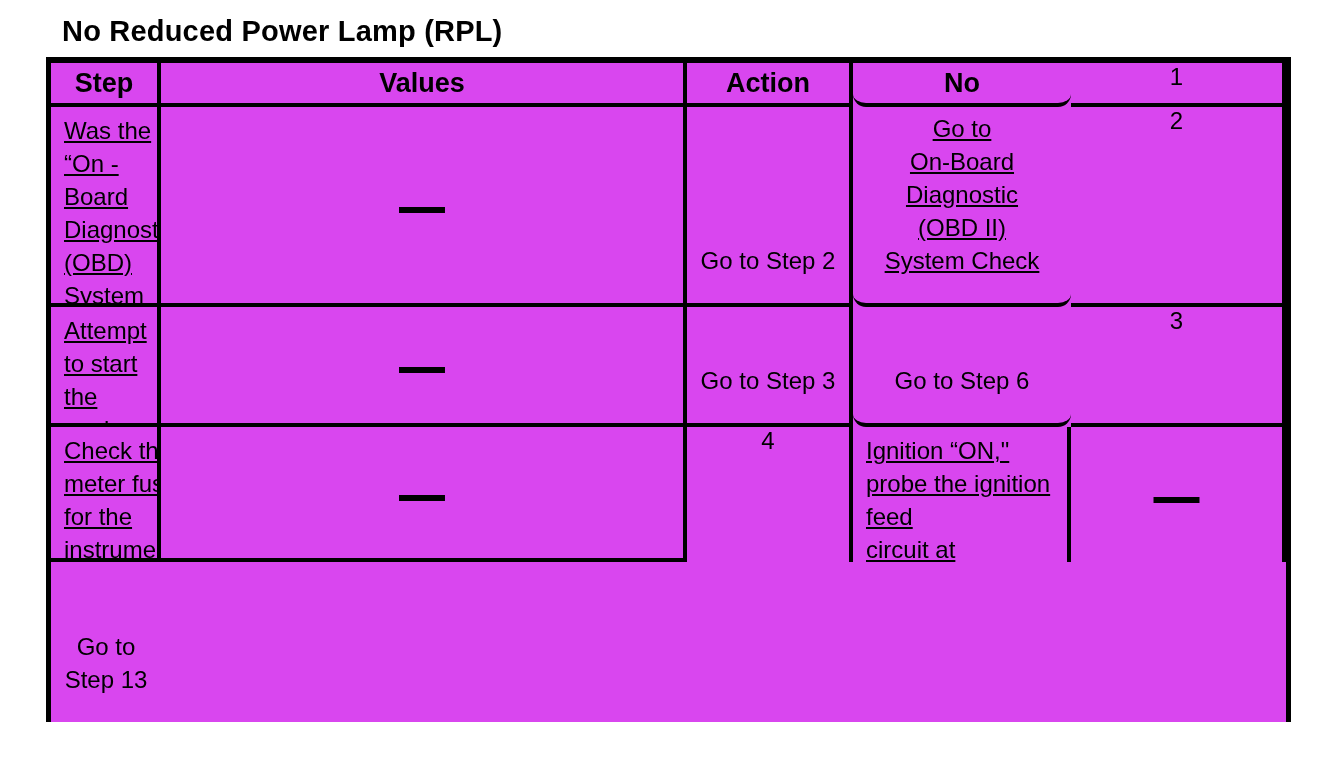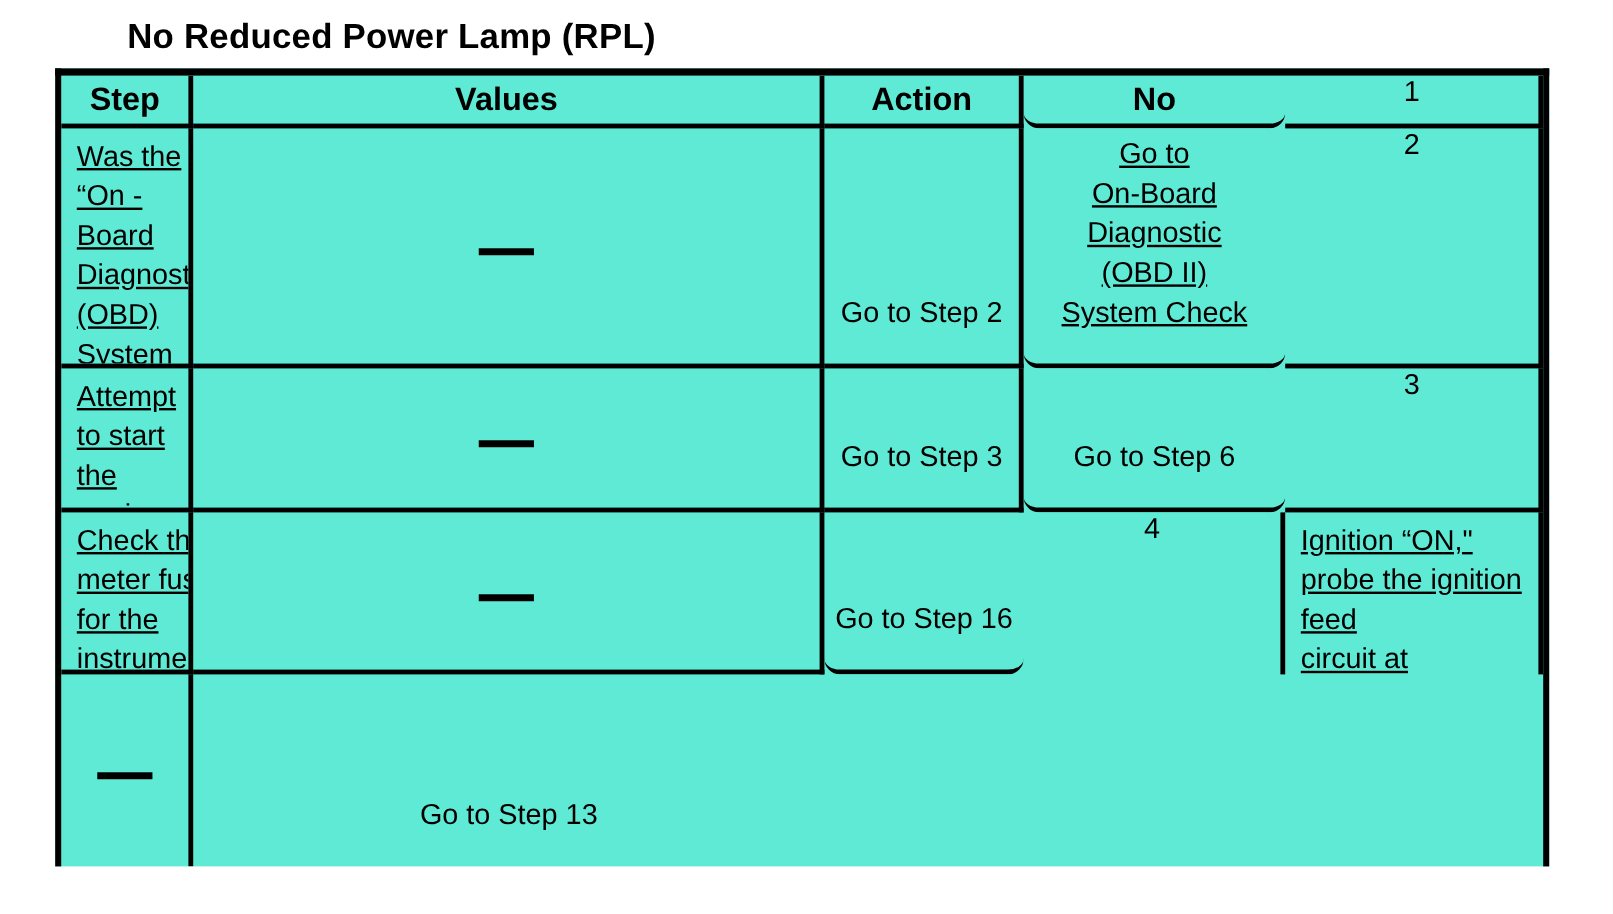--- a/index.html
+++ b/index.html
@@ -11,33 +11,32 @@
     overflow: hidden;
     position: relative;
   }
   .page-title {
     position: absolute;
     left: 62px; top: 15px;
     font-size: 29px;
     font-weight: bold;
     letter-spacing: 0.2px;
     white-space: nowrap;
-    margin-left: 44px;
   }
   .diag-table {
     position: absolute;
     left: 46px; top: 57px;
     width: 1245px; height: 665px;
     border: 5px solid #000;
     border-top-width: 6px;
     border-bottom: none;
     display: grid;
     grid-template-columns: 110px 526px 166px 218px 215px;
     grid-template-rows: 44px 200px 120px 135px 160px;
-    background: #5eead4;
+    background: #d946ef;
     overflow: hidden;
   }
   .cell {
     border-right: 4px solid #000;
     border-bottom: 4px solid #000;
     display: flex;
     overflow: hidden;
   }
   .cell.last-col { border-right: none; border-radius: 13px; }
   .cell.last-row { border-bottom: none; }
@@ -120,21 +119,20 @@
   <div class="cell goto-cell body-txt r1">Go to Step 3</div>
   <div class="cell goto-cell body-txt last-col r1">Go to Step 6</div>
 
   <div class="cell step-cell body-txt r2">3</div>
   <div class="cell action-cell body-txt prelines r2">Check the meter fuse for the instrument
 cluster ignitionfeed circuit.
 Is the fuse OK?</div>
   <div class="cell values-cell r2">
       <span class="dash">—</span>
     </div>
-  <div class="cell goto-cell body-txt last-col r2">Go to Step 16</div>
 
   <div class="cell step-cell body-txt last-row r3">4</div>
   <div class="cell action-cell body-txt prelines last-row r3">Ignition “ON," probe the ignition feed
 circuit at thecluster connector with a test
 light to ground.
 Is the test light “ON?"</div>
   <div class="cell values-cell last-row r3">
       <span class="dash">—</span>
     </div>
   <div class="cell goto-cell body-txt last-col last-row r3">Go to Step 13</div>

